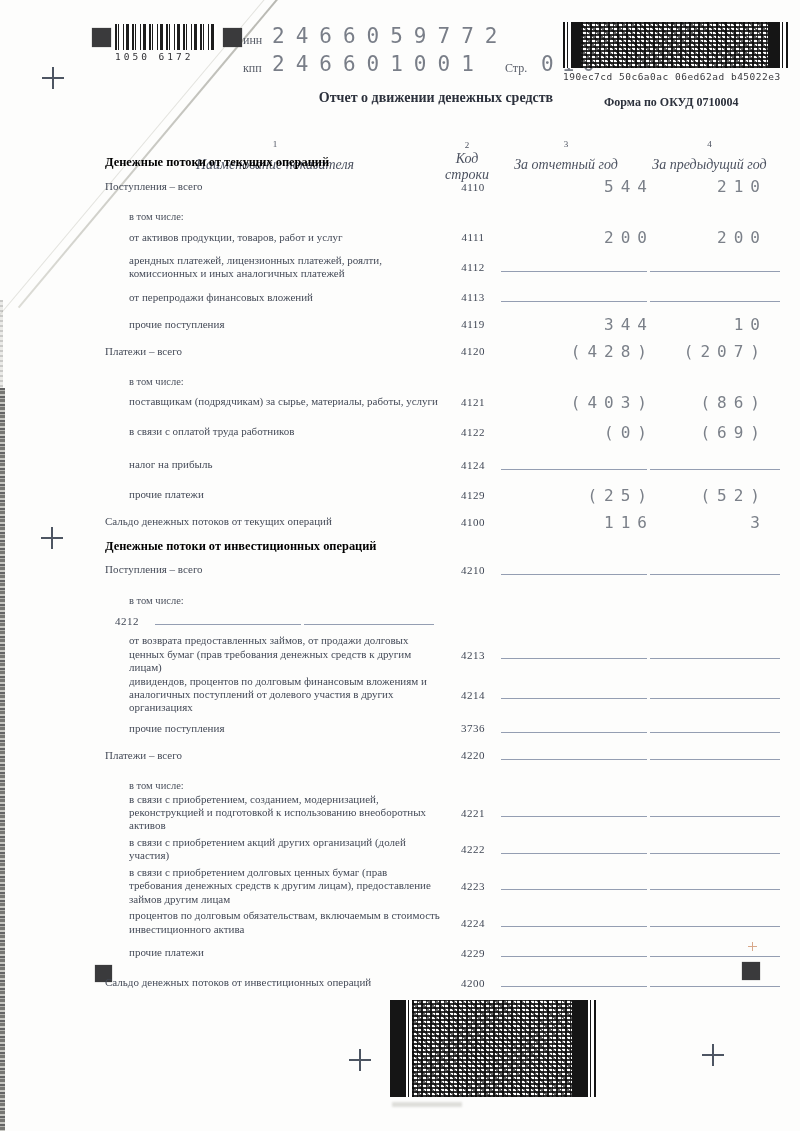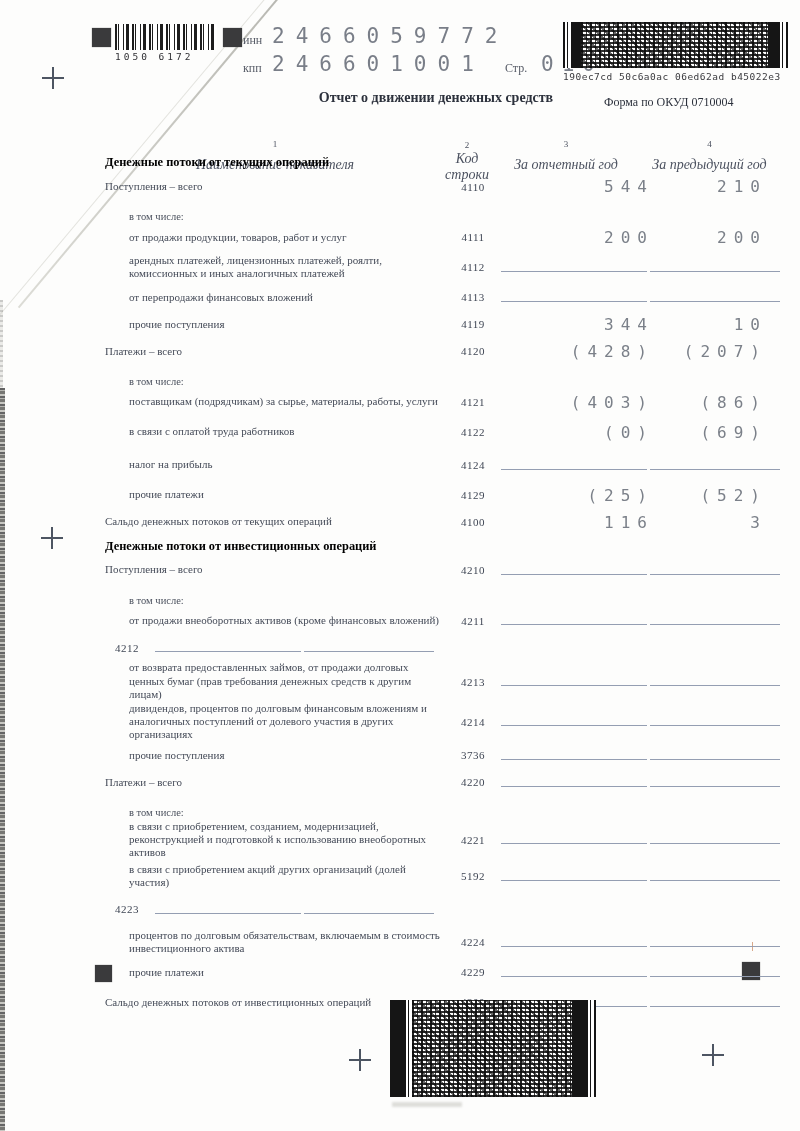--- a/index.html
+++ b/index.html
@@ -36,21 +36,21 @@
   .bc-caption{position:absolute;font-family:"DejaVu Sans Mono",monospace;font-size:9.5px;
       letter-spacing:.5px;color:#3a3a3e;white-space:nowrap;}
   .smudge{position:absolute;left:392px;top:1102px;width:70px;height:5px;background:#b9b9b3;opacity:.45;filter:blur(1px);}
   
   .lbl-small{position:absolute;font-size:12px;color:#565b66;}
   .ocr{position:absolute;font-family:"DejaVu Sans Mono",monospace;font-weight:400;color:#797e88;white-space:nowrap;}
   .ocr-big{font-size:21px;letter-spacing:11px;}
   .ocr-pg{font-size:21px;letter-spacing:8px;}
   .doc-title{position:absolute;left:116px;top:90px;width:640px;text-align:center;
       font-size:14px;font-weight:bold;color:#2c313c;}
-  .okud{position:absolute;left:604px;top:95px;width:180px;font-size:12px;font-weight:normal;color:#2c313c;}
+  .okud{position:absolute;left:604px;top:95px;width:180px;font-size:12px;font-weight:bold;color:#2c313c;}
   
   .th{position:absolute;font-style:italic;font-size:14px;color:#4c5260;text-align:center;line-height:1.15;margin-top:40px;}
   .thn{position:absolute;font-size:9px;color:#4c5260;text-align:center;}
   
   .tbl{position:absolute;left:105px;top:152px;width:675px;}
   .tr{display:flex;align-items:center;min-height:27px;}
   .tr.t2{min-height:33px;}
   .tr.sub{min-height:14px;}
   .tr.sec{min-height:21px;}
   .lbl{width:346px;box-sizing:border-box;padding-right:8px;font-size:11px;line-height:1.22;color:#454b58;}
@@ -132,21 +132,21 @@
     <div class="c4">
         <span class="val">210</span>
       </div>
   </div>
 
   <div class="tr sub">
       <div class="lbl ind">в том числе:</div>
     </div>
 
   <div class="tr">
-    <div class="lbl ind">от продажи продукции, товаров, работ и услуг</div>
+    <div class="lbl ind">от активов продукции, товаров, работ и услуг</div>
     <div class="code">4111</div>
     <div class="c3">
         <span class="val">200</span>
       </div>
     <div class="c4">
         <span class="val">200</span>
       </div>
   </div>
 
   <div class="tr t2">
@@ -265,30 +265,20 @@
       </div>
     <div class="c4">
         <span class="dash"></span>
       </div>
   </div>
 
   <div class="tr sub">
       <div class="lbl ind">в том числе:</div>
     </div>
 
-  <div class="tr">
-    <div class="lbl ind">от продажи внеоборотных активов (кроме финансовых вложений)</div>
-    <div class="code">4211</div>
-    <div class="c3">
-        <span class="dash"></span>
-      </div>
-    <div class="c4">
-        <span class="dash"></span>
-      </div>
-  </div>
 
   <div class="tr">
     <div class="code">4212</div>
     <div class="c3">
         <span class="dash"></span>
       </div>
     <div class="c4">
         <span class="dash"></span>
       </div>
   </div>
@@ -347,30 +337,31 @@
     <div class="c3">
         <span class="dash"></span>
       </div>
     <div class="c4">
         <span class="dash"></span>
       </div>
   </div>
 
   <div class="tr t2">
     <div class="lbl ind">в связи с приобретением акций других организаций (долей участия)</div>
-    <div class="code">5192</div>
-    <div class="c3">
-        <span class="dash"></span>
-      </div>
-    <div class="c4">
-        <span class="dash"></span>
-      </div>
-  </div>
-
-  <div class="tr t2">
+    <div class="code">4222</div>
+    <div class="c3">
+        <span class="dash"></span>
+      </div>
+    <div class="c4">
+        <span class="dash"></span>
+      </div>
+  </div>
+
+  <div class="tr t2">
+    <div class="lbl ind">в связи с приобретением долговых ценных бумаг (прав требования денежных средств к другим лицам), предоставление займов другим лицам</div>
     <div class="code">4223</div>
     <div class="c3">
         <span class="dash"></span>
       </div>
     <div class="c4">
         <span class="dash"></span>
       </div>
   </div>
 
   <div class="tr t2">

